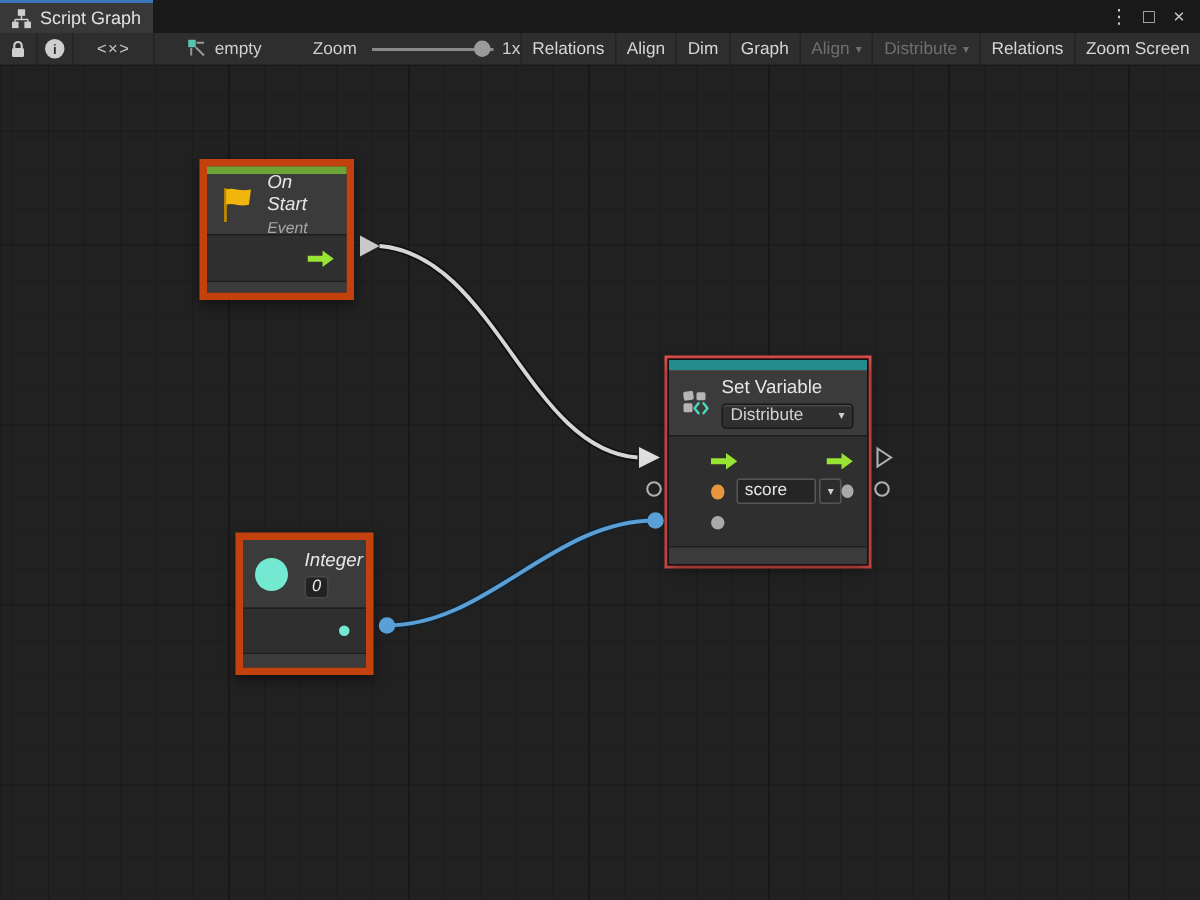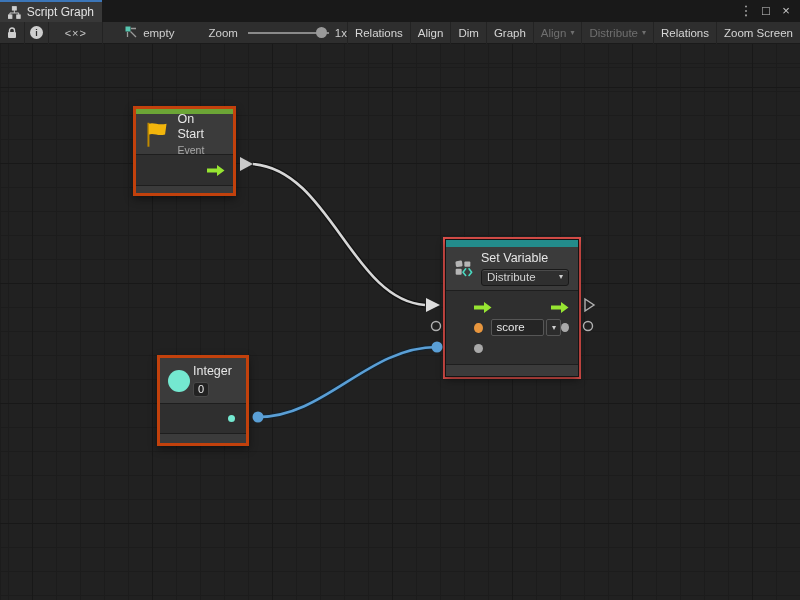--- a/index.html
+++ b/index.html
@@ -42,22 +42,22 @@
               repeating-linear-gradient(to right,  #181818 0 1px, transparent 1px 120px),
               repeating-linear-gradient(to bottom, #181818 0 1px, transparent 1px 120px),
               repeating-linear-gradient(to right,  #1c1c1c 0 1px, transparent 1px 24px),
               repeating-linear-gradient(to bottom, #1c1c1c 0 1px, transparent 1px 24px);
             background-position: 32px 0, 0 119px, 8px 0, 0 23px; }
 
   svg.wires { position:absolute; left:0; top:0; width:800px; height:600px;
               pointer-events:none; z-index:3; }
 
   
-  .node { position:absolute; z-index:2; border:3px solid #c2410c;
-          box-shadow:0 3px 8px rgba(0,0,0,.45); background:#2f2f2f; }
+  .node { position:absolute; z-index:2; border:5px solid #c2410c;
+          box-shadow:0 3px 8px rgba(0,0,0,.45); background:#2f2f2f;font-style:italic; }
   .node-header { background:#3b3b3b; display:flex; align-items:center; }
   .node-body   { background:#2f2f2f; border-top:1px solid #1e1e1e; position:relative;padding-left:19px; }
   .node-footer { background:#3b3b3b; border-top:1px solid #1e1e1e; }
   .node-title  { color:#e6e6e6; font-size:12.5px; line-height:1.15; }
   .node-sub    { color:#a8a8a8; font-size:10.5px; }
   .stripe { width:100%; }
 
   .dot { border-radius:50%; }
 
   
@@ -90,21 +90,21 @@
   .var-field { margin-left:8px; width:61px; height:17px; line-height:15px; padding:0 5px;
                background:#252525; border:1px solid #565656; border-radius:2px;
                color:#e8e8e8; font-size:11.5px; overflow:hidden; }
   .var-caret-btn { width:17px; height:17px; margin-left:2px; display:flex; align-items:center;
                    justify-content:center; background:#2c2c2c; border:1px solid #565656;
                    border-radius:2px; color:#cfcfcf; }
   .ml-auto { margin-left:auto; }
 
   
   .integer { left:157px; top:355px; width:92px; }
-  .integer .node-header { height:45px; padding:4px 8px; gap:3px; border-top:none; }
+  .integer .node-header { height:45px; padding:4px 8px; gap:11px; border-top:none; }
   .integer .node-body { height:30px; display:flex; align-items:center; justify-content:flex-end; padding-right:11px; }
   .integer .node-footer { height:10px; }
   .int-circle { width:22px; height:22px; border-radius:50%; background:#74e8d0; flex:0 0 22px; }
   .int-field { margin-top:3px; width:16px; height:15px; line-height:13px; text-align:center;
                background:#222222; border:1px solid #484848; border-radius:3px;
                color:#e8e8e8; font-size:11px; }
   .int-out-dot { width:7px; height:7px; background:#74e8d0; }
 </style>
 </head>
 <body>

